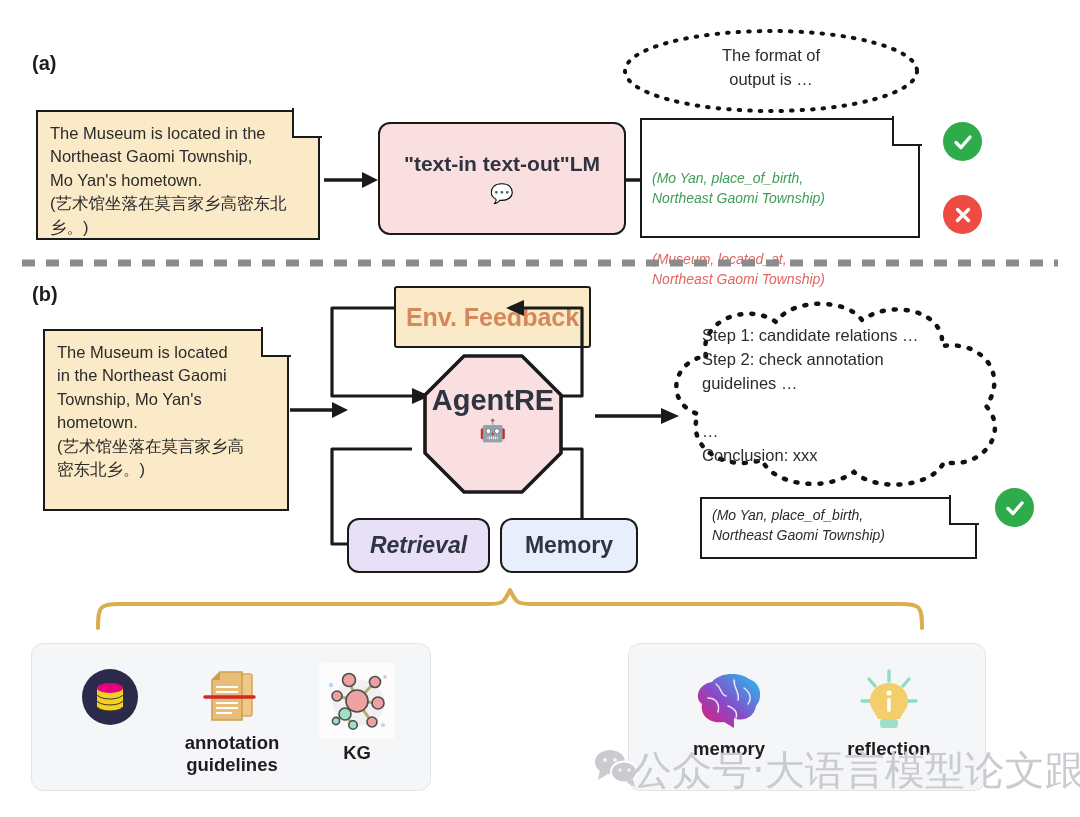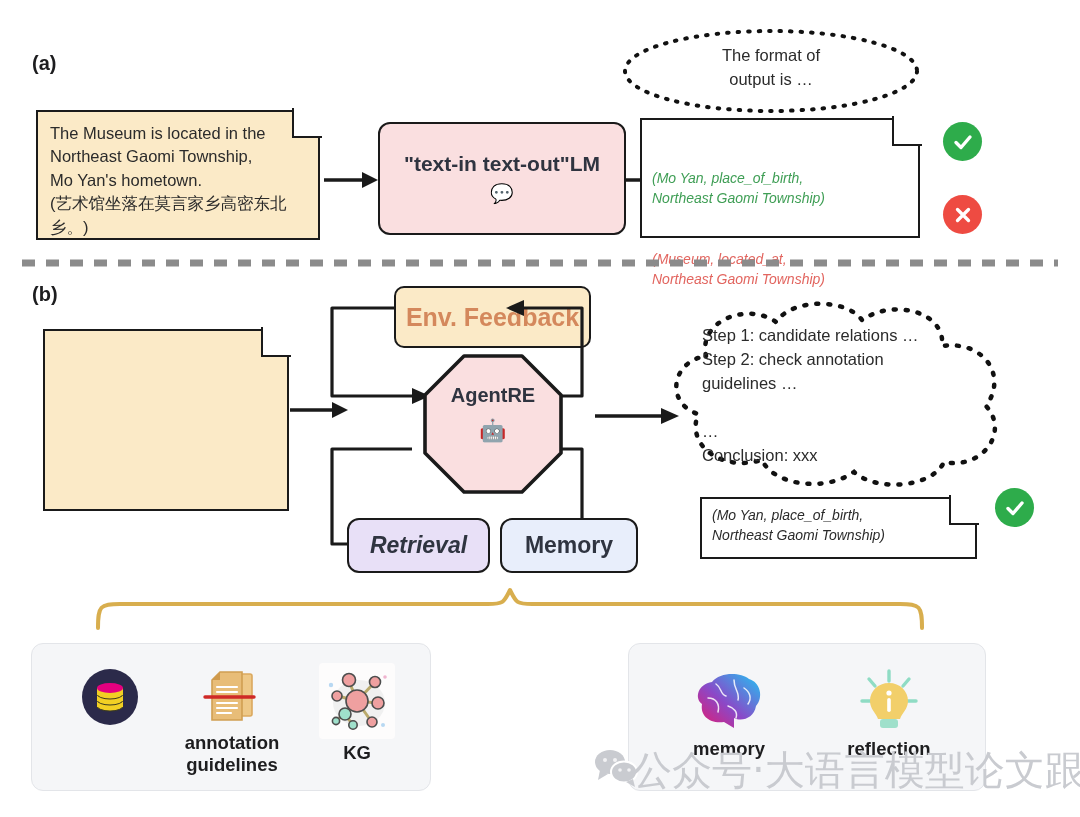--- a/index.html
+++ b/index.html
@@ -36,28 +36,28 @@
   .tri-red{color:#e2655f;}
   
   .rbox{
     position:absolute;box-sizing:border-box;
     border:2.5px solid #1a1a1a;border-radius:12px;
     display:flex;align-items:center;justify-content:center;
     flex-direction:column;
     font-weight:bold;color:#2f3440;
   }
   .rbox.pink{background:#fadfe0;}
-  .rbox.cream{background:#fbeac7;border-radius:10px;}
+  .rbox.cream{background:#fbeac7;border-radius:3px;}
   .rbox.purple{background:#e8e0f7;font-style:italic;}
   .rbox.blue{background:#e8eefb;}
   
   .octwrap{position:absolute;}
   .oct-label{
     position:absolute;left:0;right:0;top:30px;text-align:center;
-    font-weight:bold;font-size:20px;color:#2f3440;pointer-events:none;
+    font-weight:bold;font-size:29px;color:#2f3440;pointer-events:none;
   }
   .oct-emoji{
     position:absolute;left:0;right:0;top:64px;text-align:center;
     font-size:22px;pointer-events:none;
   }
   
   .cloudwrap{position:absolute;}
   .cloud-txt{
     position:absolute;font-size:16.5px;line-height:1.45;color:#2b2b2b;
     white-space:pre-wrap;
@@ -152,20 +152,26 @@
 
 <svg class="divider" style="left:22px;top:256px;" width="1040" height="14">
   <line x1="0" y1="7" x2="1036" y2="7" stroke="#8b8b8b" stroke-width="7" stroke-dasharray="13 11"></line>
 </svg>
 
 <div class="abs panel-label" style="left:32px;top:283px;">(b)</div>
 
 <div class="note" style="left:43px;top:329px;width:246px;height:182px;">
   <div class="body"></div>
   <div class="fold"></div>
+  <div class="txt">The Museum is located
+in the Northeast Gaomi
+Township, Mo Yan's
+hometown.
+(艺术馆坐落在莫言家乡高
+密东北乡。)</div>
 </div>
 
 <svg class="abs" style="left:290px;top:390px;" width="62" height="40">
   <line x1="0" y1="20" x2="42" y2="20" stroke="#1a1a1a" stroke-width="3.4"></line>
   <polygon points="42,12 58,20 42,28" fill="#1a1a1a"></polygon>
 </svg>
 
 <div class="rbox cream" style="left:394px;top:286px;width:197px;height:62px;">
   <div style="font-size:25px;color:#d4885c;">Env. Feedback</div>
 </div>

